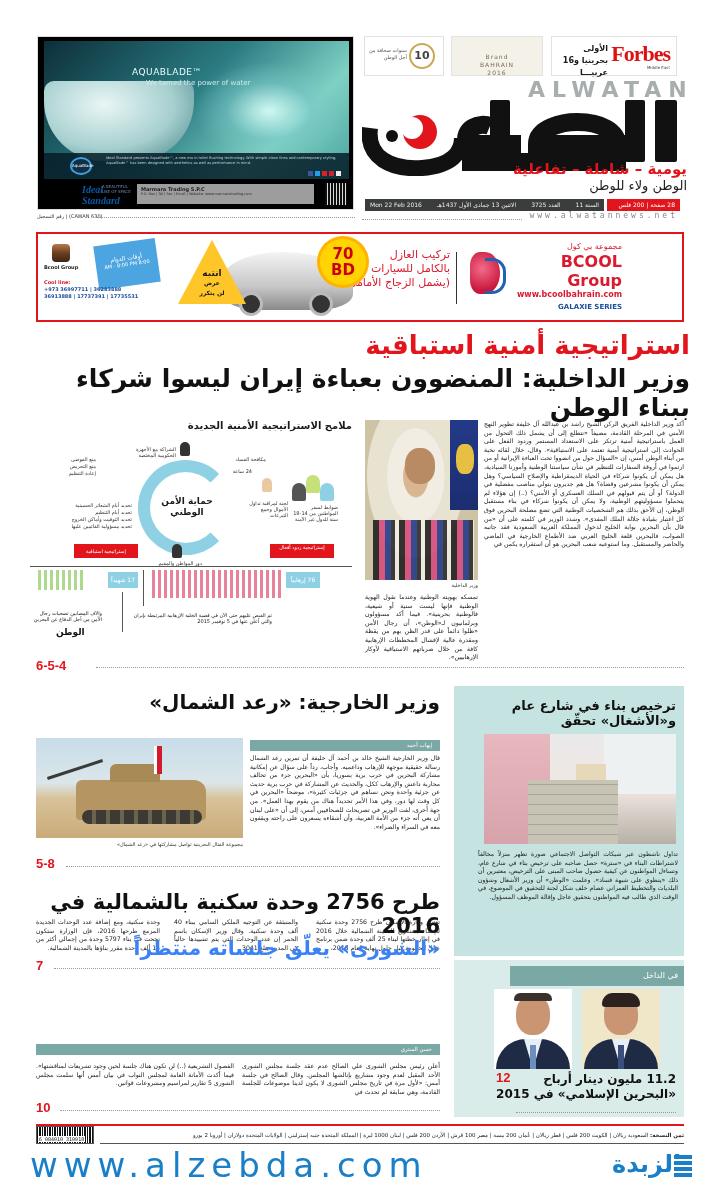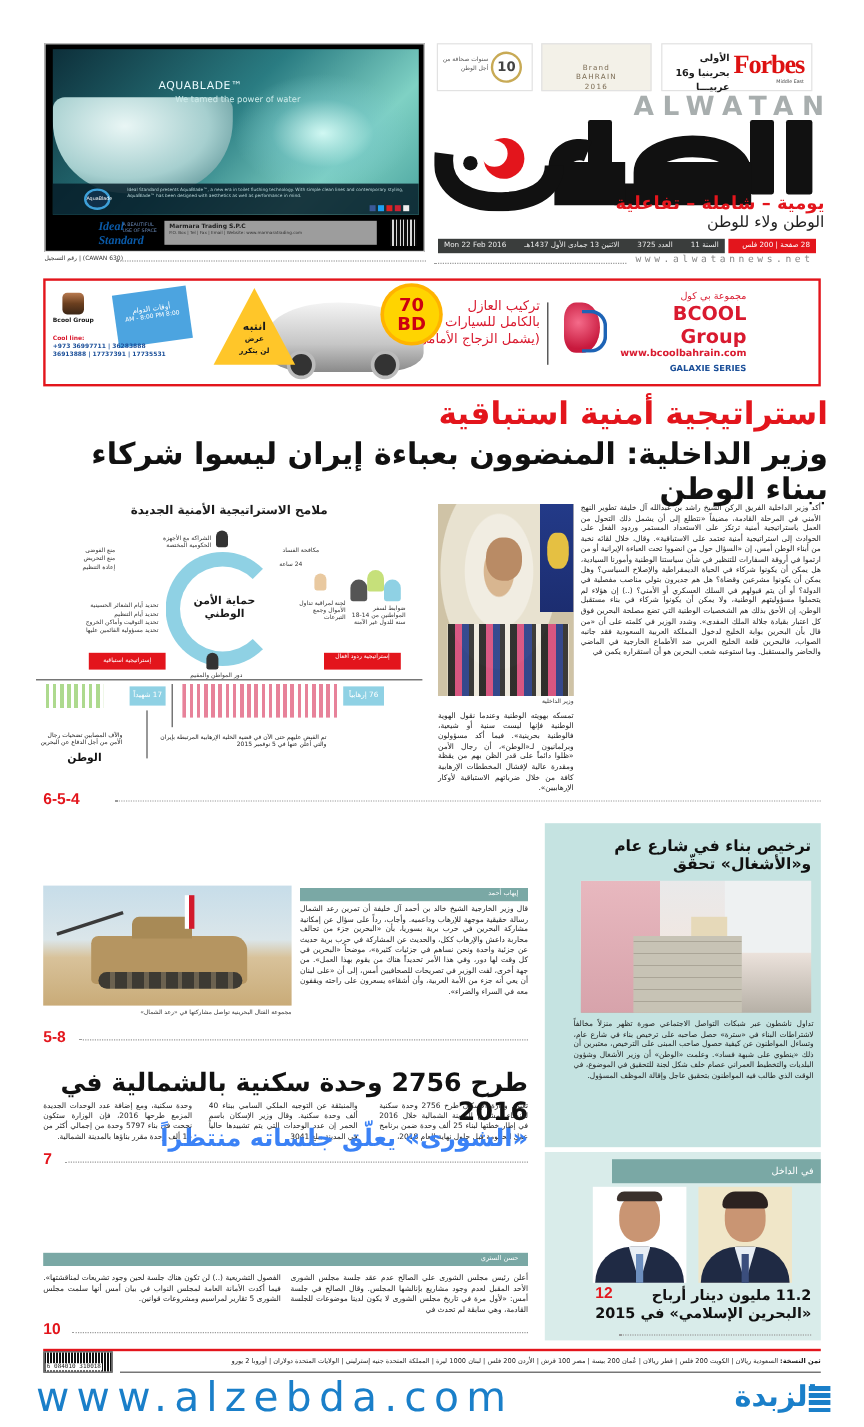--- a/index.html
+++ b/index.html
@@ -68,21 +68,21 @@
   .note { position:absolute; left:58px; top:8px; width:62px; height:44px; background:#4ca4e0; color:#fff; font-size:5px; text-align:center; padding-top:12px; transform:rotate(-8deg); direction:rtl; }
   .insta { position:absolute; left:14px; top:10px; width:18px; height:18px; border-radius:4px; background: linear-gradient(180deg,#b87a4f 0%,#6b3f1f 50%,#3b2616 100%); }
   .insta-lbl { position:absolute; left:6px; top:30px; font-size:5px; font-weight:bold; }
   .coolline { position:absolute; left:6px; top:45px; font-size:5px; color:#1b4f99; font-weight:bold; line-height:7px; }
 
   
   .kicker { left: 30px; top: 330px; width: 660px; color:#e3151c; font-weight:bold; font-size:26px; direction:rtl; text-align:right; }
   .headline { left: 30px; top: 364px; width: 660px; color:#111; font-weight:bold; font-size:25px; direction:rtl; text-align:right; letter-spacing:-0.3px; }
 
   .infographic { left: 30px; top: 420px; width: 322px; height: 188px; }
-  .ig-title { position:absolute; left:0; right:0; top:0; text-align:center; font-weight:bold; font-size:10px; direction:rtl; }
+  .ig-title { position:absolute; left:0; right:0; top:0; text-align:right; font-weight:bold; font-size:10px; direction:rtl; }
   .ig-circle { position:absolute; left:108px; top:40px; width:95px; height:95px; border-radius:50%; border:12px solid #8fd1e4; border-right-color: transparent; }
   .ig-center { position:absolute; left:118px; top:76px; width:78px; text-align:center; font-weight:bold; font-size:9px; line-height:11px; direction:rtl; }
   .ig-bullets { position:absolute; font-size:5px; line-height:7px; direction:rtl; text-align:right; color:#333; }
   .ig-red { position:absolute; height:14px; background:#e3151c; color:#fff; font-size:5px; line-height:14px; text-align:center; direction:rtl; }
   .ig-person { position:absolute; width:10px; height:14px; border-radius:5px 5px 2px 2px; background:#333; }
   .ig-persons-3 { position:absolute; left:262px; top:55px; width:46px; height:26px; }
   .ig-persons-3 span { position:absolute; width:14px; height:18px; border-radius:7px 7px 2px 2px; }
   .ig-small { position:absolute; font-size:5px; line-height:6px; direction:rtl; text-align:right; color:#333; }
   .ig-hr { position:absolute; left:0; right:0; top:146px; height:1px; background:#555; }
   .ig-vr { position:absolute; left:113px; top:150px; width:1px; height:36px; background:#555; }
@@ -350,20 +350,21 @@
   <div class="mics"></div>
 </div>
 <div class="abs photo-caption">وزير الداخلية</div>
 <div class="abs col-text lead-col-right">أكد وزير الداخلية الفريق الركن الشيخ راشد بن عبدالله آل خليفة تطوير النهج الأمني في المرحلة القادمة، مضيفاً «نتطلع إلى أن يشمل ذلك التحول من العمل باستراتيجية أمنية ترتكز على الاستعداد المستمر وردود الفعل على الحوادث إلى استراتيجية أمنية تعتمد على الاستباقية». وقال، خلال لقائه نخبة من أبناء الوطن أمس، إن «السؤال حول من انضووا تحت العباءة الإيرانية أو من ارتموا في أروقة السفارات للتنظير في شأن سياستنا الوطنية وأمورنا السيادية، هل يمكن أن يكونوا شركاء في الحياة الديمقراطية والإصلاح السياسي؟ وهل يمكن أن يكونوا مشرعين وقضاة؟ هل هم جديرون بتولي مناصب مفصلية في الدولة؟ أو أن يتم قبولهم في السلك العسكري أو الأمني؟ (..) إن هؤلاء لم يتحملوا مسؤوليتهم الوطنية، ولا يمكن أن يكونوا شركاء في بناء مستقبل الوطن، إن الأحق بذلك هم الشخصيات الوطنية التي تضع مصلحة البحرين فوق كل اعتبار بقيادة جلالة الملك المفدى». وشدد الوزير في كلمته على أن «من قال بأن البحرين بوابة الخليج لدخول المملكة العربية السعودية فقد جانبه الصواب، فالبحرين قلعة الخليج العربي ضد الأطماع الخارجية في الماضي والحاضر والمستقبل. وما استوعبه شعب البحرين هو أن استقراره يكمن في</div>
 <div class="abs col-text lead-col-mid">تمسكه بهويته الوطنية وعندما نقول الهوية الوطنية فإنها ليست سنية أو شيعية، فالوطنية بحرينية». فيما أكد مسؤولون وبرلمانيون لـ«الوطن»، أن رجال الأمن «ظلوا دائماً على قدر الظن بهم من يقظة ومقدرة عالية لإفشال المخططات الإرهابية كافة من خلال ضرباتهم الاستباقية لأوكار الإرهابيين».</div>
 
 <div class="abs pageref ref-645">6-5-4</div>
 <div class="abs dots dotline-645"></div>
 
 <div class="abs h2-story">
+  <div>وزير الخارجية: «رعد الشمال»</div>
 </div>
 <div class="abs byline-bar byline-2">إيهاب أحمد</div>
 <div class="abs tank-photo">
   <div class="gun"></div>
   <div class="tank"></div>
   <div class="flag"></div>
 </div>
 <div class="abs tank-caption">مجموعة القتال البحرينية تواصل مشاركتها في «رعد الشمال»</div>
 <div class="abs col-text story2-text">قال وزير الخارجية الشيخ خالد بن أحمد آل خليفة أن تمرين رعد الشمال رسالة حقيقية موجهة للإرهاب وداعميه. وأجاب، رداً على سؤال عن إمكانية مشاركة البحرين في حرب برية بسوريا، بأن «البحرين جزء من تحالف محاربة داعش والإرهاب ككل، والحديث عن المشاركة في حرب برية حديث عن جزئية واحدة ونحن نساهم في جزئيات كثيرة»، موضحاً «البحرين في كل وقت لها دور، وفي هذا الأمر تحديداً هناك من يقوم بهذا العمل». من جهة أخرى، لفت الوزير في تصريحات للصحافيين أمس، إلى أن «على لبنان أن يعي أنه جزء من الأمة العربية، وأن أشقاءه يسعرون على راحته ويقفون معه في السراء والضراء».</div>
 <div class="abs pageref ref-98">5-8</div>

